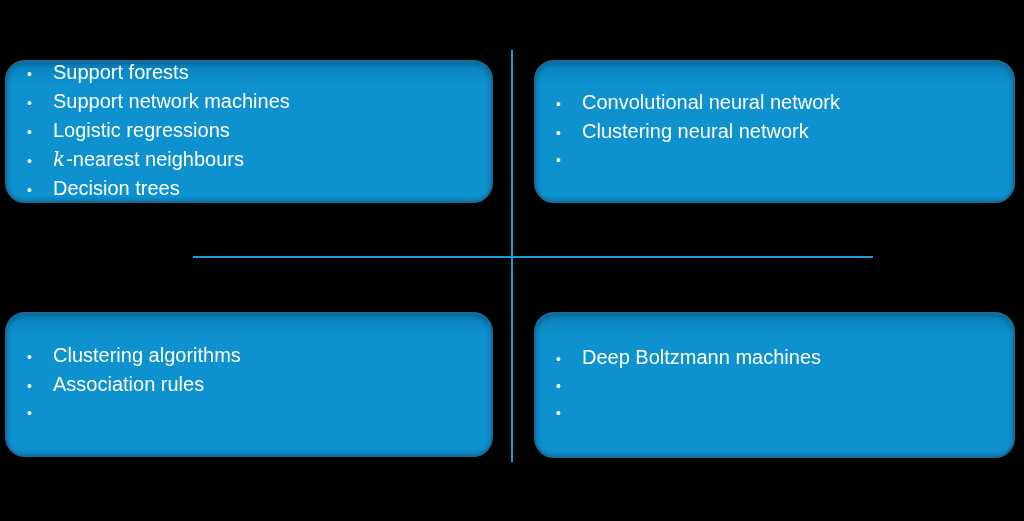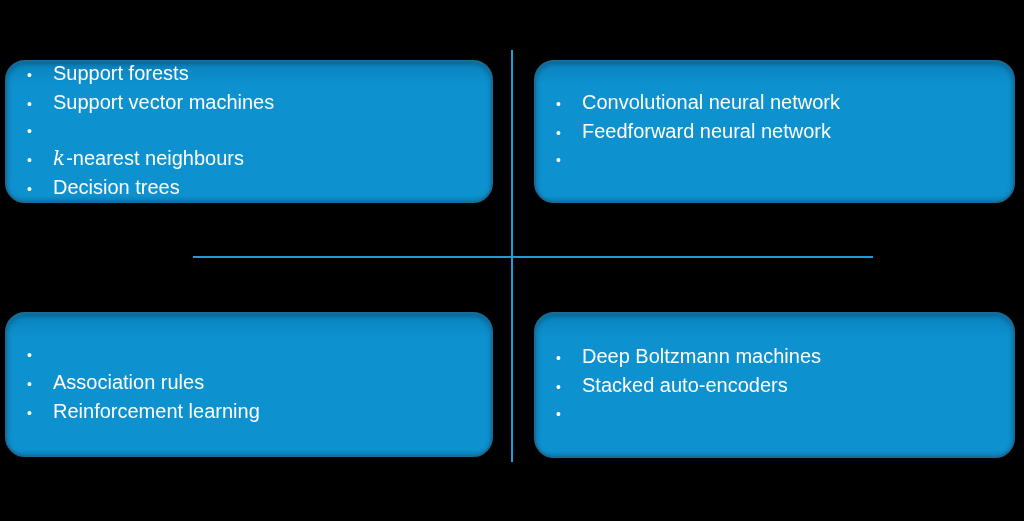--- a/index.html
+++ b/index.html
@@ -83,77 +83,77 @@
   <div class="axis-line" id="axis-horizontal"></div>
 
   <div class="qbox" id="q-top-left">
     <ul>
         <li>
           <span class="bullet">•</span>
           <span class="item-text">Support forests</span>
         </li>
         <li>
           <span class="bullet">•</span>
-          <span class="item-text">Support vector machines</span>
+          <span class="item-text">Support network machines</span>
         </li>
         <li>
           <span class="bullet">•</span>
+          <span class="item-text">Logistic regressions</span>
         </li>
         <li>
           <span class="bullet">•</span>
           <span class="item-text"><i>k</i>-nearest neighbours</span>
         </li>
         <li>
           <span class="bullet">•</span>
           <span class="item-text">Decision trees</span>
         </li>
       </ul>
   </div>
 
   <div class="qbox" id="q-top-right">
     <ul>
         <li>
           <span class="bullet">•</span>
           <span class="item-text">Convolutional neural network</span>
         </li>
         <li>
           <span class="bullet">•</span>
-          <span class="item-text">Feedforward neural network</span>
+          <span class="item-text">Clustering neural network</span>
         </li>
         <li>
           <span class="bullet">•</span>
         </li>
       </ul>
   </div>
 
   <div class="qbox" id="q-bottom-left">
     <ul>
         <li>
           <span class="bullet">•</span>
+          <span class="item-text">Clustering algorithms</span>
         </li>
         <li>
           <span class="bullet">•</span>
           <span class="item-text">Association rules</span>
         </li>
         <li>
           <span class="bullet">•</span>
-          <span class="item-text">Reinforcement learning</span>
         </li>
       </ul>
   </div>
 
   <div class="qbox" id="q-bottom-right">
     <ul>
         <li>
           <span class="bullet">•</span>
           <span class="item-text">Deep Boltzmann machines</span>
         </li>
         <li>
           <span class="bullet">•</span>
-          <span class="item-text">Stacked auto-encoders</span>
         </li>
         <li>
           <span class="bullet">•</span>
         </li>
       </ul>
   </div>
 
 </div>
 
 </body></html>

